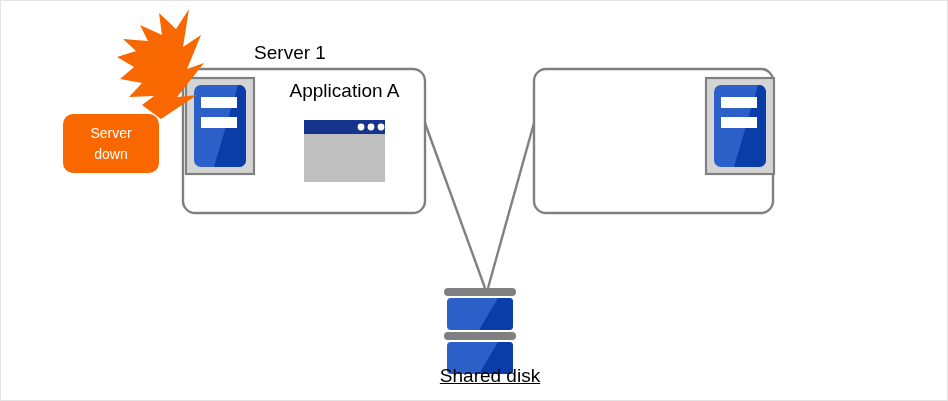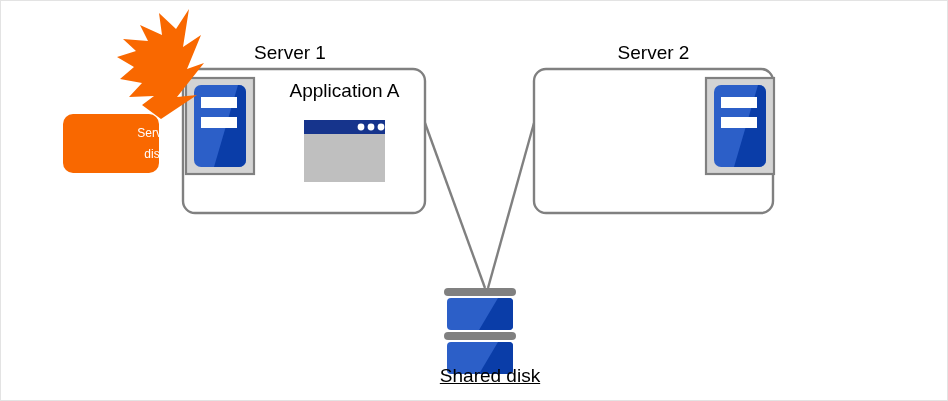--- a/index.html
+++ b/index.html
@@ -42,24 +42,23 @@
     position: absolute;
     left: 62px;
     top: 113px;
     width: 96px;
     height: 59px;
     display: flex;
     flex-direction: column;
     align-items: center;
     justify-content: center;
     color: #ffffff;
-    font-size: 12px;
+    font-size: 14px;
     line-height: 21px;
     pointer-events: none;
-    margin-left: 44px;
   }
 </style>
 </head>
 <body>
 
 <div id="canvas">
 
   <svg class="svg-layer" viewBox="0 0 948 401">
 
     <g>
@@ -134,21 +133,20 @@
 
     <polygon fill="#f96800" points="188,8 182,46 200,34 186,68 203,62 176,96 196,94 160,118 141,104
               153,95 128,96 141,82 119,78 133,66 116,56 135,50 122,38 147,40
               139,24 161,34 158,12 175,28"></polygon>
 
     <rect x="62" y="113" width="96" height="59" rx="10" ry="10" fill="#f96800"></rect>
   </svg>
 
   <div class="badge-text">
     <span>Server</span>
-    <span>disk</span>
+    <span>down</span>
   </div>
 
   <div class="node-label" id="server1-label">Server 1</div>
-  <div class="node-label" id="server2-label">Server 2</div>
   <div class="node-label" id="app-label">Application  A</div>
   <div class="node-label" id="disk-label">Shared disk</div>
 
 </div>
 
 </body></html>

